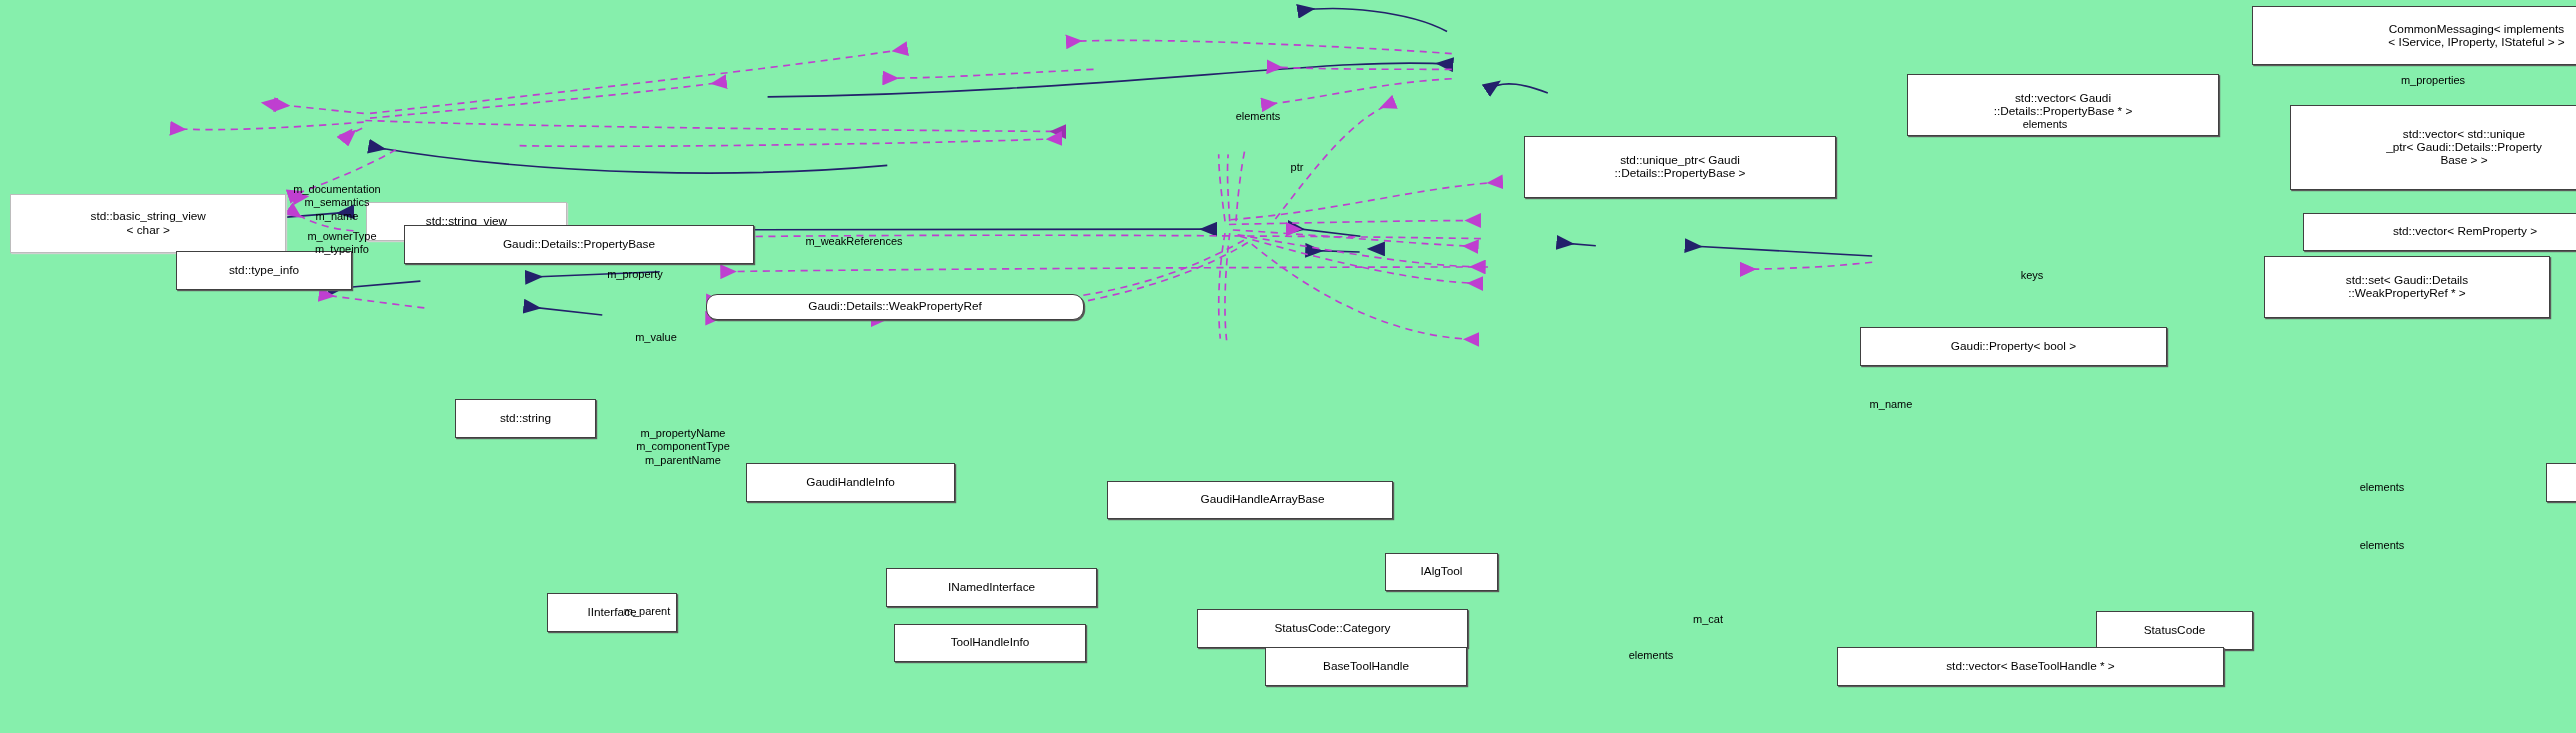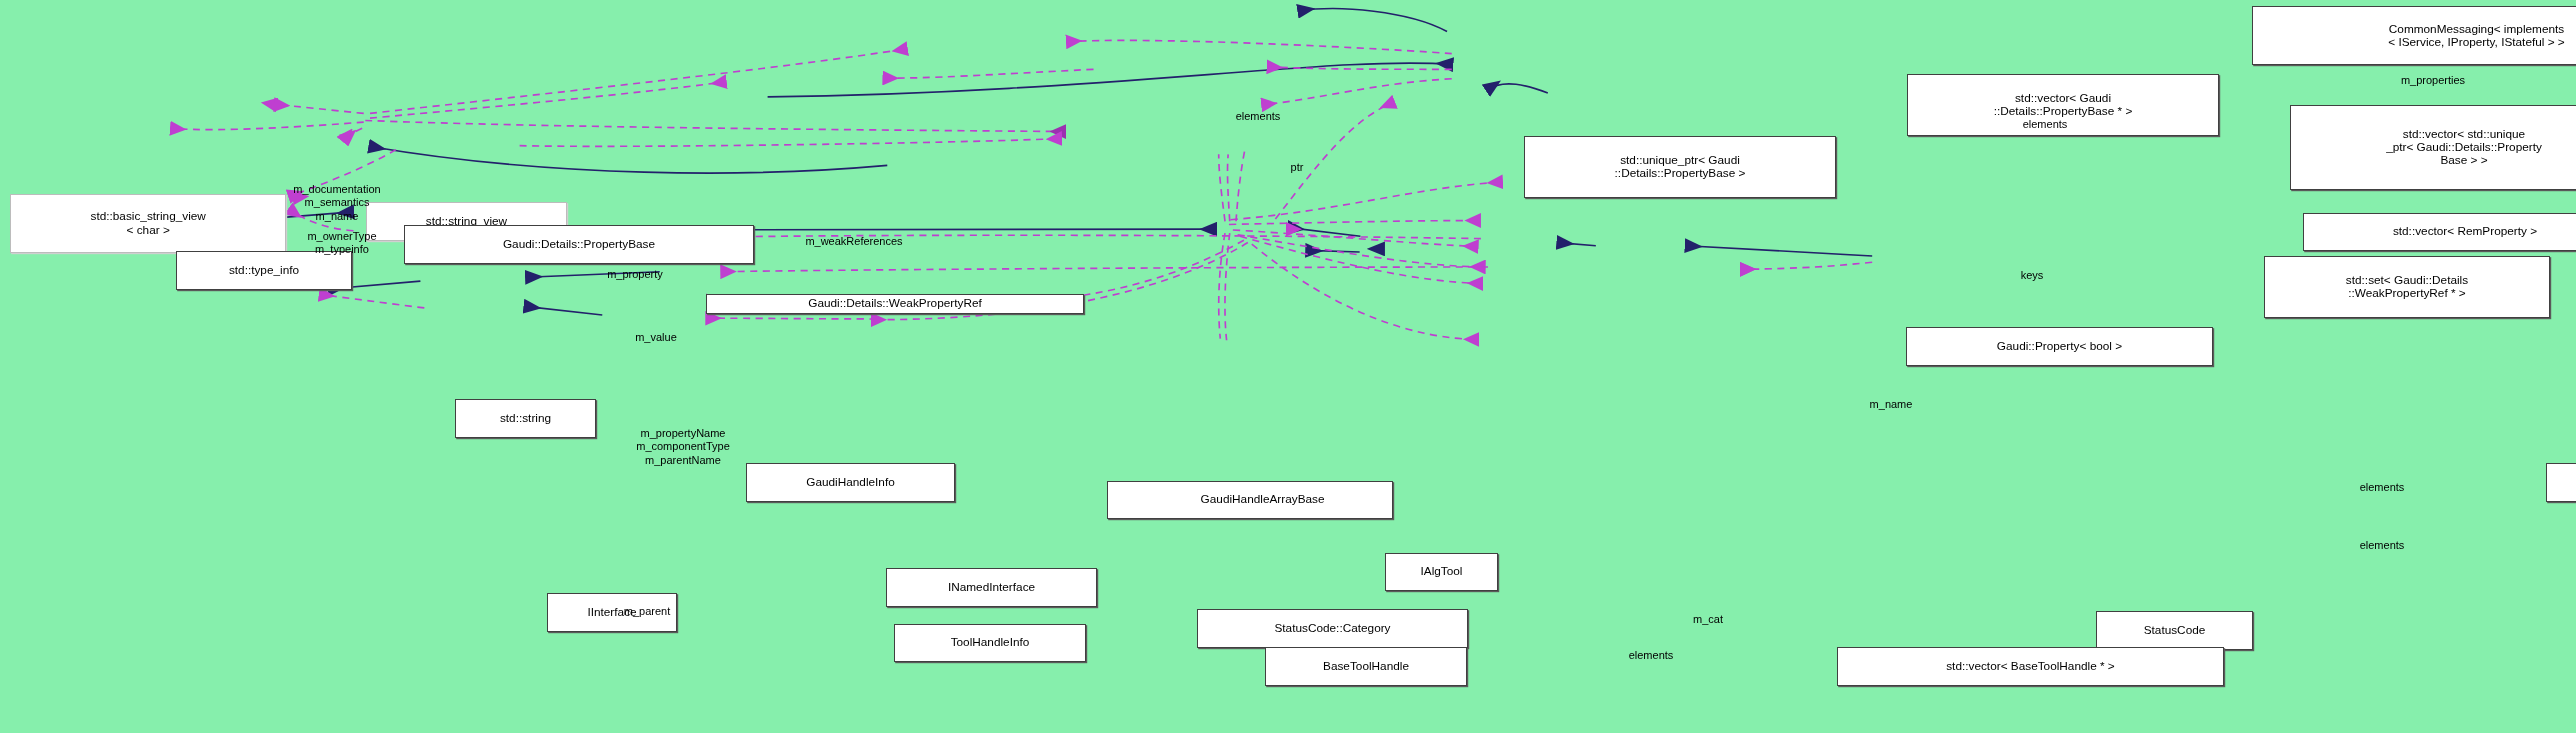--- a/index.html
+++ b/index.html
@@ -143,22 +143,22 @@
       <div class="node" style="left: 1524px; top: 136px; width: 312px; height: 62px;">std::unique_ptr&lt; Gaudi
 ::Details::PropertyBase &gt;</div>
       <div class="node" style="left: 2303px; top: 213px; width: 324px; height: 38px;">std::vector&lt; RemProperty &gt;</div>
       <div class="node light" style="left: 10.2px; top: 194px; width: 276px; height: 59px;">std::basic_string_view
 &lt; char &gt;</div>
       <div class="node light" style="left: 366px; top: 202px; width: 201px; height: 39px;">std::string_view</div>
       <div class="node" style="left: 404px; top: 225px; width: 350px; height: 39px;">Gaudi::Details::PropertyBase</div>
       <div class="node" style="left: 176px; top: 251px; width: 176px; height: 39px;">std::type_info</div>
       <div class="node" style="left: 2229px; top: 256px; width: 286px; height: 62px; margin-left: 35px;">std::set&lt; Gaudi::Details
 ::WeakPropertyRef * &gt;</div>
-      <div class="node" style="left: 706px; top: 294px; width: 378px; height: 20px;">Gaudi::Details::WeakPropertyRef</div>
-      <div class="node" style="left: 1906px; top: 327px; width: 307px; height: 39px;">Gaudi::Property&lt; bool &gt;</div>
+      <div class="node" style="left: 706px; top: 294px; width: 378px; height: 26px; border-radius: 11px;">Gaudi::Details::WeakPropertyRef</div>
+      <div class="node" style="left: 1860px; top: 327px; width: 307px; height: 39px;">Gaudi::Property&lt; bool &gt;</div>
       <div class="node" style="left: 455px; top: 399px; width: 141px; height: 39px;">std::string</div>
       <div class="node" style="left: 746px; top: 463px; width: 209px; height: 39px;">GaudiHandleInfo</div>
       <div class="node" style="left: 2546px; top: 463px; width: 133px; height: 39px;">Service</div>
       <div class="node" style="left: 1107px; top: 481px; width: 286px; height: 38px; padding-left: 29px;">GaudiHandleArrayBase</div>
       <div class="node" style="left: 1385px; top: 553px; width: 113px; height: 38px;">IAlgTool</div>
       <div class="node" style="left: 886px; top: 568px; width: 211px; height: 39px;">INamedInterface</div>
       <div class="node" style="left: 547px; top: 593px; width: 130px; height: 39px;">IInterface</div>
       <div class="node" style="left: 1197px; top: 609px; width: 271px; height: 39px;">StatusCode::Category</div>
       <div class="node" style="left: 2096px; top: 611px; width: 157px; height: 39px;">StatusCode</div>
       <div class="node" style="left: 894px; top: 624px; width: 192px; height: 38px;">ToolHandleInfo</div>

